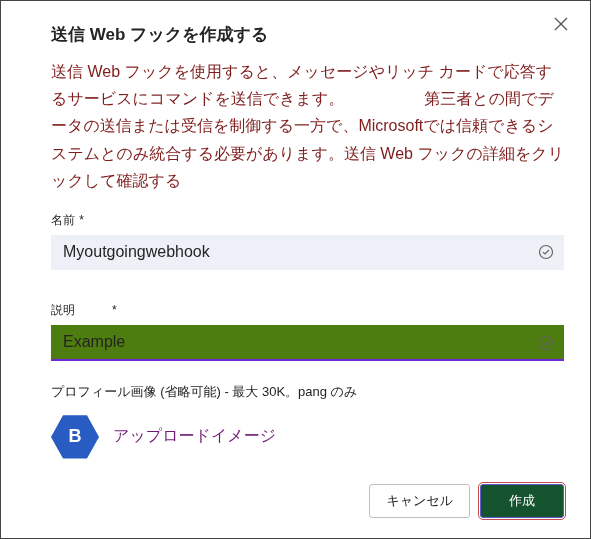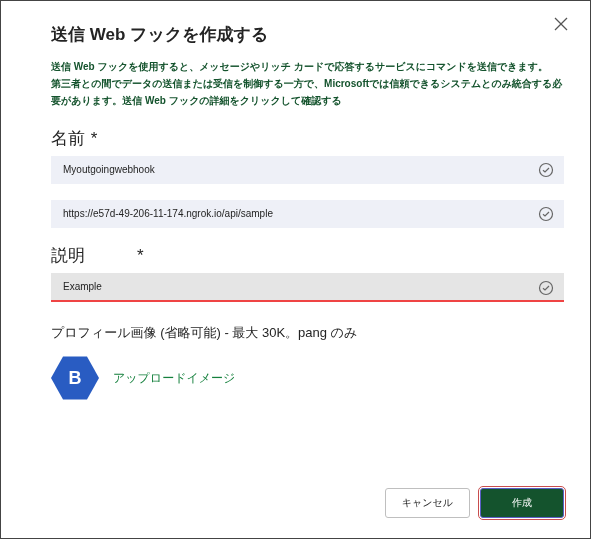--- a/index.html
+++ b/index.html
@@ -28,53 +28,52 @@
     cursor: pointer;
     color: #555;
   }
   .close-btn svg { width: 14px; height: 14px; }
   .title {
     font-size: 17px;
     font-weight: 600;
     margin-bottom: 12px;
   }
   .desc {
-    font-size: 10px;
+    font-size: 16px;
     line-height: 1.7;
-    color: #14532d;
+    color: #7f1d1d;
     margin-bottom: 18px;
-    font-weight: bold;
   }
   .field { margin-bottom: 16px; }
   .field-label {
-    font-size: 17px;
+    font-size: 12px;
     color: #242424;
     margin-bottom: 6px;
     display: block;
   }
   .req { padding-left: 1px; }
   .input-wrap {
     position: relative;
     display: flex;
     align-items: center;
   }
   .text-input {
     width: 100%;
     padding: 8px 34px 8px 12px;
-    font-size: 10px;
+    font-size: 16px;
     border: none;
     background: #eef0f7;
     border-bottom: 1px solid transparent;
     color: #242424;
     font-family: inherit;
     outline: none;
   }
   .text-input.active {
-    background: #e5e5e5;
-    border-bottom: 2px solid #ef4444;
+    background: #4d7c0f;
+    border-bottom: 2px solid #6d28d9;
   }
   .check-icon {
     position: absolute;
     right: 10px;
     top: 50%;
     transform: translateY(-50%);
     width: 16px;
     height: 16px;
     color: #666;
   }
@@ -101,35 +100,35 @@
     background: #295cc2;
     clip-path: polygon(25% 5%, 75% 5%, 100% 50%, 75% 95%, 25% 95%, 0% 50%);
     display: flex;
     align-items: center;
     justify-content: center;
     color: #fff;
     font-size: 18px;
     font-weight: 600;
   }
   .upload-text {
-    font-size: 12px;
-    color: #15803d;
+    font-size: 16px;
+    color: #701a75;
     cursor: pointer;
   }
   .footer {
     margin-top: auto;
     display: flex;
     justify-content: flex-end;
     gap: 10px;
     padding-top: 12px;
   }
   .btn {
     min-width: 84px;
     padding: 7px 16px;
-    font-size: 10px;
+    font-size: 13px;
     border-radius: 3px;
     cursor: pointer;
     font-family: inherit;
     text-align: center;
   }
   .btn-secondary {
     background: #fff;
     border: 1px solid #bfbfbf;
     color: #242424;
   }
@@ -166,29 +165,20 @@
       <span class="check-icon">
         <svg viewBox="0 0 16 16" fill="none" stroke="currentColor" stroke-width="1.2">
           <circle cx="8" cy="8" r="6.5"></circle>
             <path d="M5 8.2 L7 10 L11 6"></path>
         </svg>
       </span>
     </div>
   </div>
 
   <div class="field">
-    <div class="input-wrap">
-      <input class="text-input" type="text" value="https://e57d-49-206-11-174.ngrok.io/api/sample" style="">
-      <span class="check-icon">
-        <svg viewBox="0 0 16 16" fill="none" stroke="currentColor" stroke-width="1.2">
-          <circle cx="8" cy="8" r="6.5"></circle>
-            <path d="M5 8.2 L7 10 L11 6"></path>
-        </svg>
-      </span>
-    </div>
   </div>
 
   <div class="field">
     <label class="field-label">
       <span>説明</span>　　　<span class="req">*</span>
     </label>
     <div class="input-wrap">
       <input class="text-input active" type="text" value="Example" style="">
       <span class="check-icon">
         <svg viewBox="0 0 16 16" fill="none" stroke="currentColor" stroke-width="1.2">

